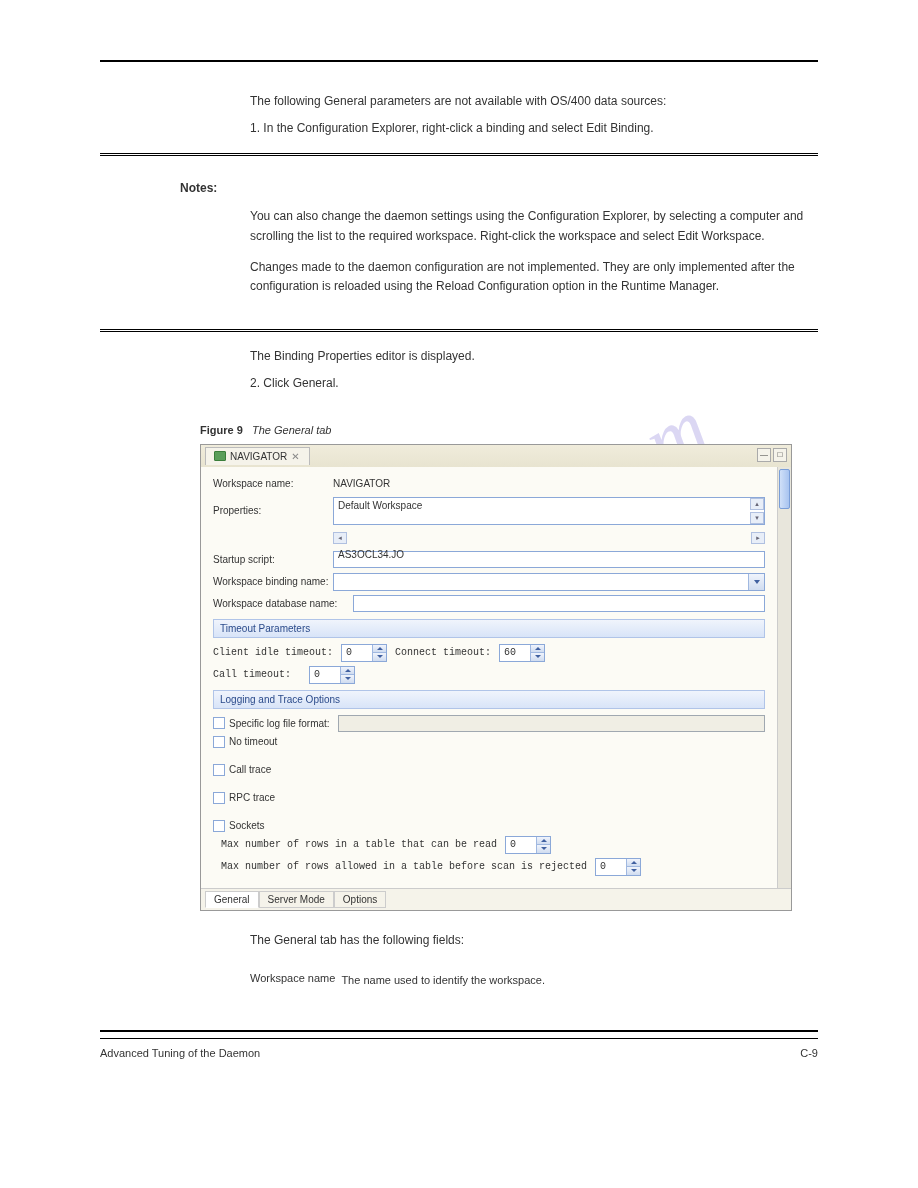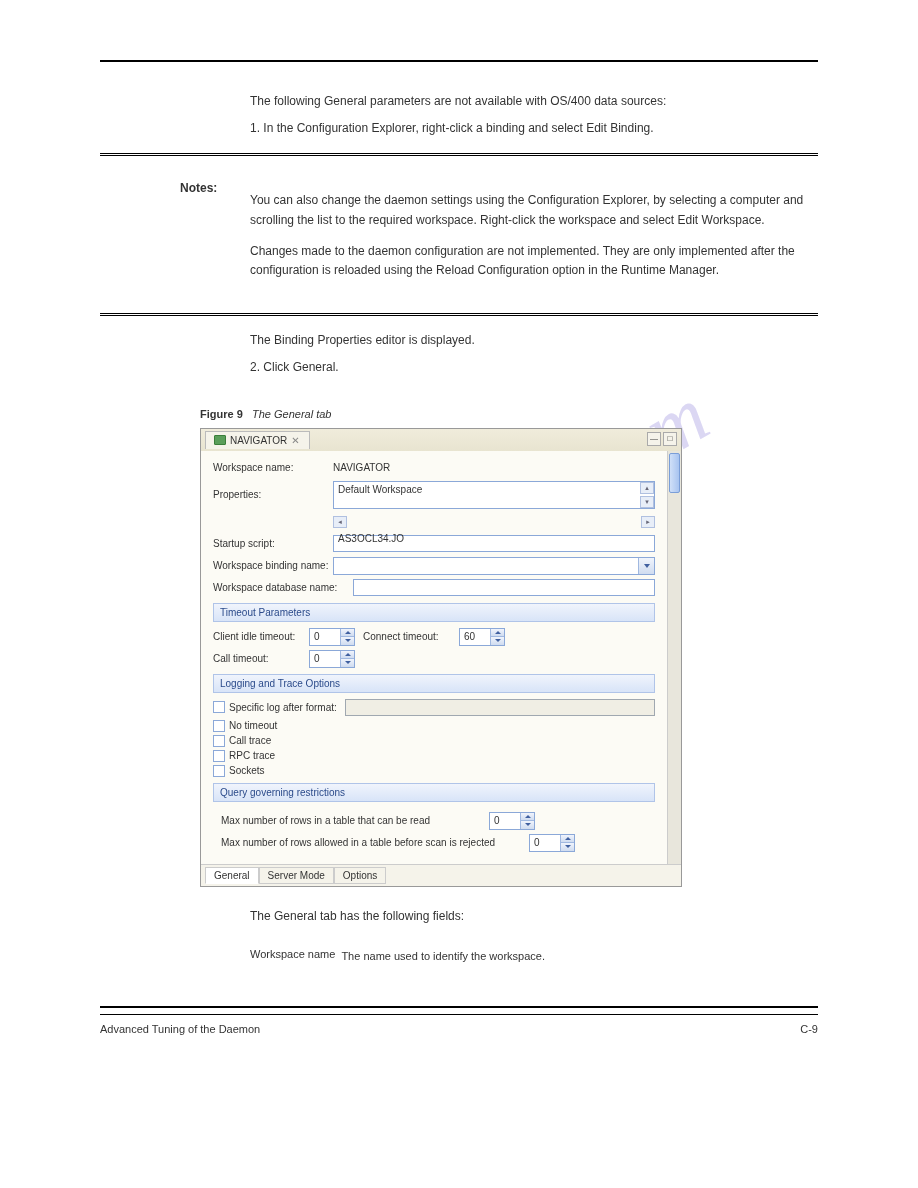--- a/index.html
+++ b/index.html
@@ -2,31 +2,31 @@
 <html><head>
 <meta charset="utf-8">
 <style>
 * { box-sizing: border-box; margin: 0; padding: 0; }
 body { font-family: Arial, sans-serif; font-size: 11px; color: #333; background: #fff; width: 918px; }
 .page { padding: 40px 100px 60px 100px; position: relative; }
 .top-rule { border-top: 2px solid #000; margin: 20px 0 30px 0; }
 .header-text { text-align: right; font-size: 11px; margin-bottom: 8px; }
 .body-text { font-size: 12px; line-height: 1.6; margin: 8px 0; padding-left: 150px; }
 .body-text.numbered { text-indent: -20px; padding-left: 170px; }
-.note-block { border-top: 3px double #000; border-bottom: 3px double #000; padding: 27px 0 25px 150px; margin: 15px 0; position: relative; }
+.note-block { border-top: 3px double #000; border-bottom: 3px double #000; padding: 43px 0 25px 150px; margin: 15px 0; position: relative; }
 .note-label { position: absolute; left: 80px; top: 25px; font-weight: bold; font-size: 12px; }
 .note-block .body-text { padding-left: 0; }
 .figure-caption { font-style: italic; font-size: 11px; padding-left: 100px; margin: 30px 0 8px 0; }
 .fig-label { font-weight: bold; font-style: normal; }
 
 
 .watermark { position: absolute; top: 50%; left: 50%; transform: translate(-50%, -50%) rotate(-30deg); font-size: 80px; color: #b8b0e8; opacity: 0.5; pointer-events: none; z-index: 0; font-family: Georgia, serif; font-style: italic; }
 
 
-.app-window { margin-left: 100px; width: 482px; border: 1px solid #999; background: #d946ef; font-size: 10px; position: relative; z-index: 1; }
+.app-window { margin-left: 100px; width: 592px; border: 1px solid #999; background: #d946ef; font-size: 10px; position: relative; z-index: 1; }
 .app-tabbar { background: linear-gradient(#f0ecdb, #e8e4d0); height: 22px; display: flex; align-items: center; padding: 0 4px; position: relative; }
 .app-tab { background: #f5f3ea; border: 1px solid #bbb; border-bottom: none; padding: 2px 8px; display: flex; align-items: center; gap: 4px; height: 18px; font-size: 10px; }
 .app-tab-icon { width: 12px; height: 10px; background: #5a9e5a; border: 1px solid #3a7e3a; border-radius: 1px; display: inline-block; }
 .app-tab-close { width: 10px; height: 10px; color: #888; font-size: 10px; }
 .app-win-btns { position: absolute; right: 4px; top: 3px; display: flex; gap: 2px; }
 .app-win-btn { width: 14px; height: 14px; border: 1px solid #aaa; background: #f5f3ea; font-size: 8px; display: flex; align-items: center; justify-content: center; }
 
 .app-body { display: flex; }
 .app-content { flex: 1; background: #fcfbf5; padding: 8px 12px 0 12px; }
 .app-scroll { width: 14px; background: #e8e6dc; border-left: 1px solid #ccc; position: relative; }
@@ -38,33 +38,33 @@
 .form-input { flex: 1; height: 17px; border: 1px solid #8ba8d8; background: #fff; padding: 7px 4px; font-size: 10px; color: #333; display: flex; align-items: flex-end; }
 .form-textarea { flex: 1; height: 28px; border: 1px solid #8ba8d8; background: #fff; position: relative; }
 .form-textarea .ta-scroll { position: absolute; right: 0; top: 0; bottom: 0; width: 14px; display: flex; flex-direction: column; justify-content: space-between; }
 .ta-btn { width: 14px; height: 12px; background: #e8eef8; border: 1px solid #b0c0e0; font-size: 7px; display: flex; align-items: center; justify-content: center; color: #667; }
 .form-select { flex: 1; height: 18px; border: 1px solid #8ba8d8; background: #fff; display: flex; align-items: center; padding: 0 4px; position: relative; font-size: 10px; }
 .select-btn { position: absolute; right: 0; top: 0; width: 16px; height: 16px; background: linear-gradient(#f0f4fc, #d0dcf0); border-left: 1px solid #a0b8e0; display: flex; align-items: center; justify-content: center; }
 .select-btn::after { content: ""; border-left: 3px solid transparent; border-right: 3px solid transparent; border-top: 4px solid #4060a0; }
 
 .section-header { background: linear-gradient(#f0f4fc, #d8e4f8); border: 1px solid #b0c4e8; padding: 3px 6px; font-weight: normal; font-size: 10px; color: #2a4a8a; margin: 6px 0 6px 0; }
 
-.spinner-row { display: flex; align-items: center; margin-bottom: 4px; gap: 8px; }
+.spinner-row { display: flex; align-items: center; margin-bottom: 4px; gap: 8px; font-family: Liberation Mono, monospace; }
 .spinner-label { font-size: 10px; min-width: 88px; }
 .spinner-label.wide { min-width: 260px; }
 .spinner { display: inline-flex; align-items: center; border: 1px solid #8ba8d8; background: #fff; height: 18px; }
 .spinner-val { width: 30px; padding: 0 4px; font-size: 10px; }
 .spinner-btns { display: flex; flex-direction: column; width: 14px; }
 .spinner-btn { height: 8px; background: linear-gradient(#f0f4fc, #d0dcf0); border-left: 1px solid #a0b8e0; font-size: 6px; display: flex; align-items: center; justify-content: center; }
 .spinner-btn:first-child { border-bottom: 1px solid #a0b8e0; }
 .spinner-up::after { content:""; border-left: 3px solid transparent; border-right: 3px solid transparent; border-bottom: 3px solid #4060a0; }
 .spinner-down::after { content:""; border-left: 3px solid transparent; border-right: 3px solid transparent; border-top: 3px solid #4060a0; }
 
 .checkbox-grid { display: flex; }
-.checkbox-col { width: 115px; display: flex; flex-direction: column; gap: 3px; }
+.checkbox-col { width: 115px; display: flex; flex-direction: column; gap: 16px; }
 .checkbox-row { display: flex; align-items: center; gap: 4px; font-size: 10px; }
 .checkbox-row.full { width: 100%; }
 .cb { width: 12px; height: 12px; border: 1px solid #8ba8d8; background: #fff; display: inline-block; flex-shrink: 0; }
 .cb-input-after { flex: 1; height: 17px; border: 1px solid #a0a8b0; background: #f0eee4; margin-left: 4px; }
 
 .query-rows { padding: 4px 8px 8px 8px; }
 .bottom-tabs { background: #f5f3ea; border-top: 1px solid #ccc; padding: 2px 4px; display: flex; gap: 0; }
 .b-tab { padding: 2px 8px; font-size: 10px; border: 1px solid #ccc; background: #f5f3ea; }
 .b-tab.active { background: #fff; border-bottom-color: #fff; }
 
@@ -188,21 +188,21 @@
                 <div class="spinner-btn spinner-up"></div>
                 <div class="spinner-btn spinner-down"></div>
               </div>
           </div>
         </div>
 
         <div class="section-header">Logging and Trace Options</div>
 
         <div class="checkbox-row full" style="margin-bottom:4px">
           <span class="cb"></span>
-          <span>Specific log after format:</span>
+          <span>Specific log file format:</span>
           <div class="cb-input-after"></div>
         </div>
 
         <div class="checkbox-grid">
           <div class="checkbox-col">
             <div class="checkbox-row">
                 <span class="cb"></span>
                 <span>No timeout</span>
               </div>
             <div class="checkbox-row">
@@ -213,21 +213,20 @@
                 <span class="cb"></span>
                 <span>RPC trace</span>
               </div>
             <div class="checkbox-row">
                 <span class="cb"></span>
                 <span>Sockets</span>
               </div>
           </div>
         </div>
 
-        <div class="section-header">Query governing restrictions</div>
 
         <div class="query-rows">
           <div class="spinner-row">
             <span class="spinner-label wide">Max number of rows in a table that can be read</span>
             <div class="spinner">
               <span class="spinner-val">0</span>
               <div class="spinner-btns">
                   <div class="spinner-btn spinner-up"></div>
                   <div class="spinner-btn spinner-down"></div>
                 </div>

